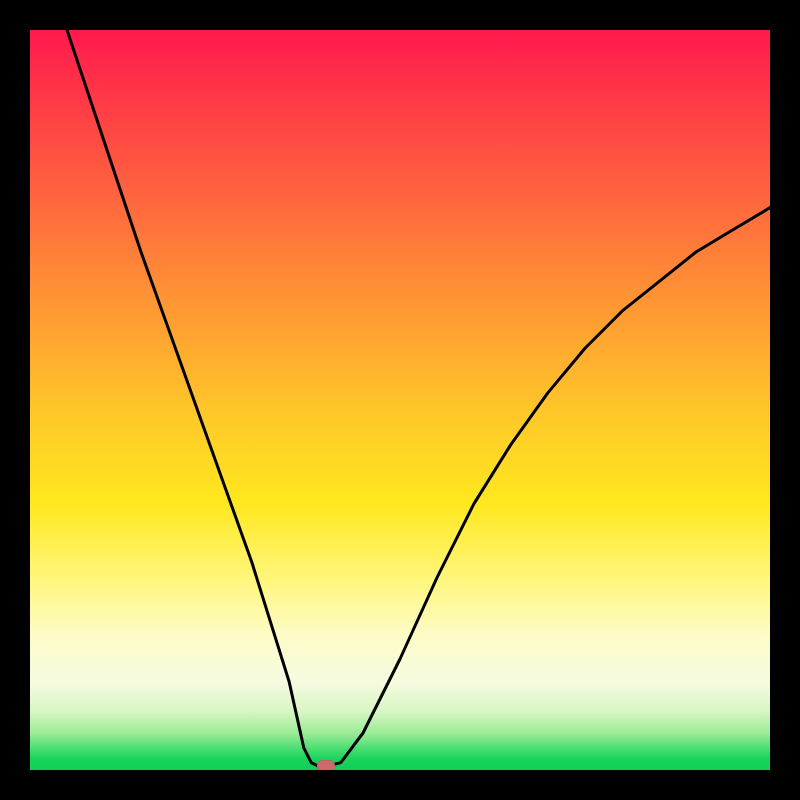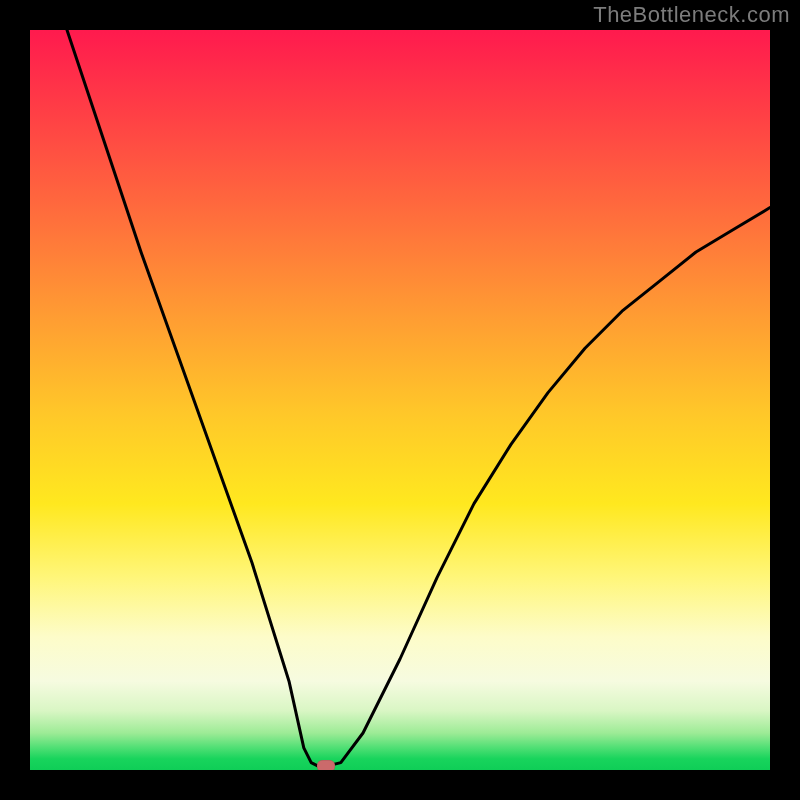--- a/index.html
+++ b/index.html
@@ -73,21 +73,20 @@
     background: #cb6a6b;
     transform: translate(-50%, -50%);
     box-shadow: 0 0 0 0.5px rgba(0,0,0,0.15) inset;
   }
 </style>
 </head>
 <body>
 
 <div class="frame">
 
-  <div class="watermark">TheBottleneck.com</div>
 
   <div class="plot-area">
     <div class="gradient"></div>
 
     <div class="curve-layer">
       <svg viewBox="0 0 740 740" preserveAspectRatio="none">
         <path id="curve-path" fill="none" stroke="#000" stroke-width="3" stroke-linejoin="round" stroke-linecap="round" d="M37.0 0.0 L74.0 111.0 L111.0 222.0 L148.0 325.6 L185.0 429.2 L222.0 532.8 L259.0 651.2 L273.8 717.8 L281.2 732.6 L288.6 736.3 L296.0 736.3 L310.8 732.6 L333.0 703.0 L370.0 629.0 L407.0 547.6 L444.0 473.6 L481.0 414.4 L518.0 362.6 L555.0 318.2 L592.0 281.2 L629.0 251.6 L666.0 222.0 L703.0 199.8 L740.0 177.6"></path>
       </svg>
     </div>
 

